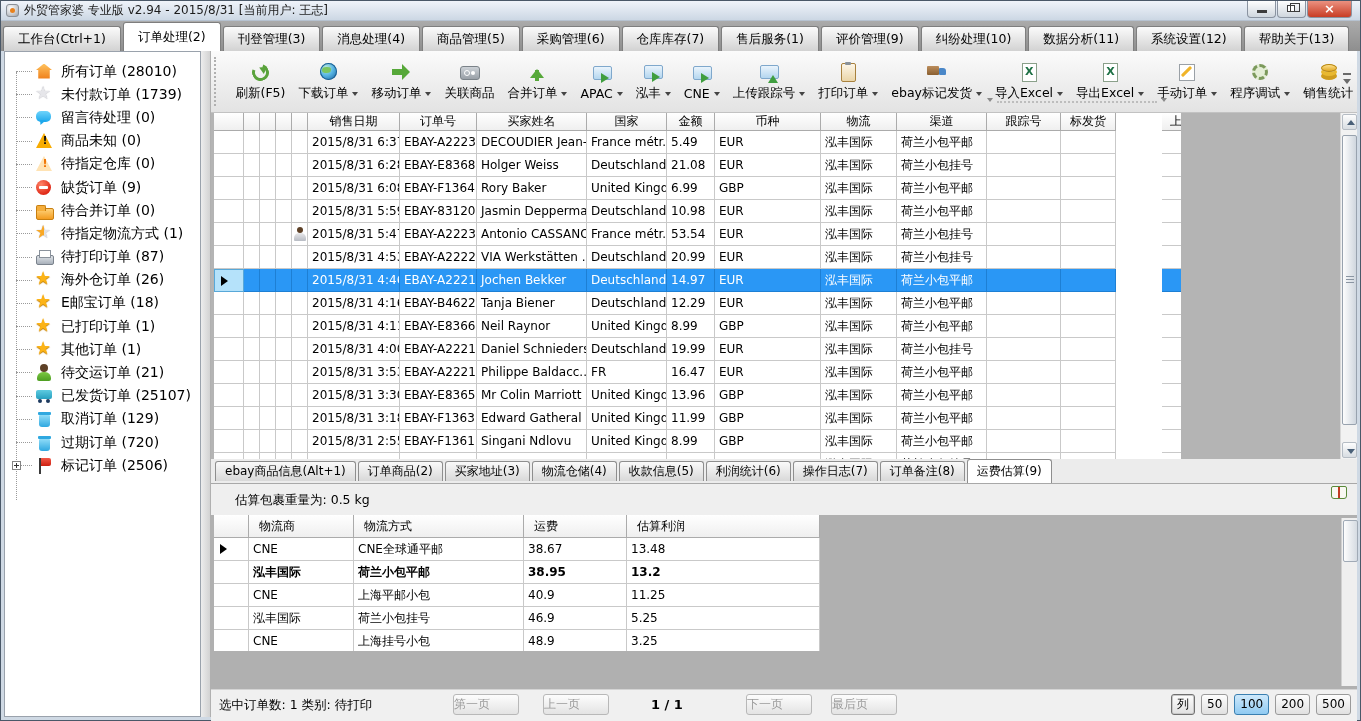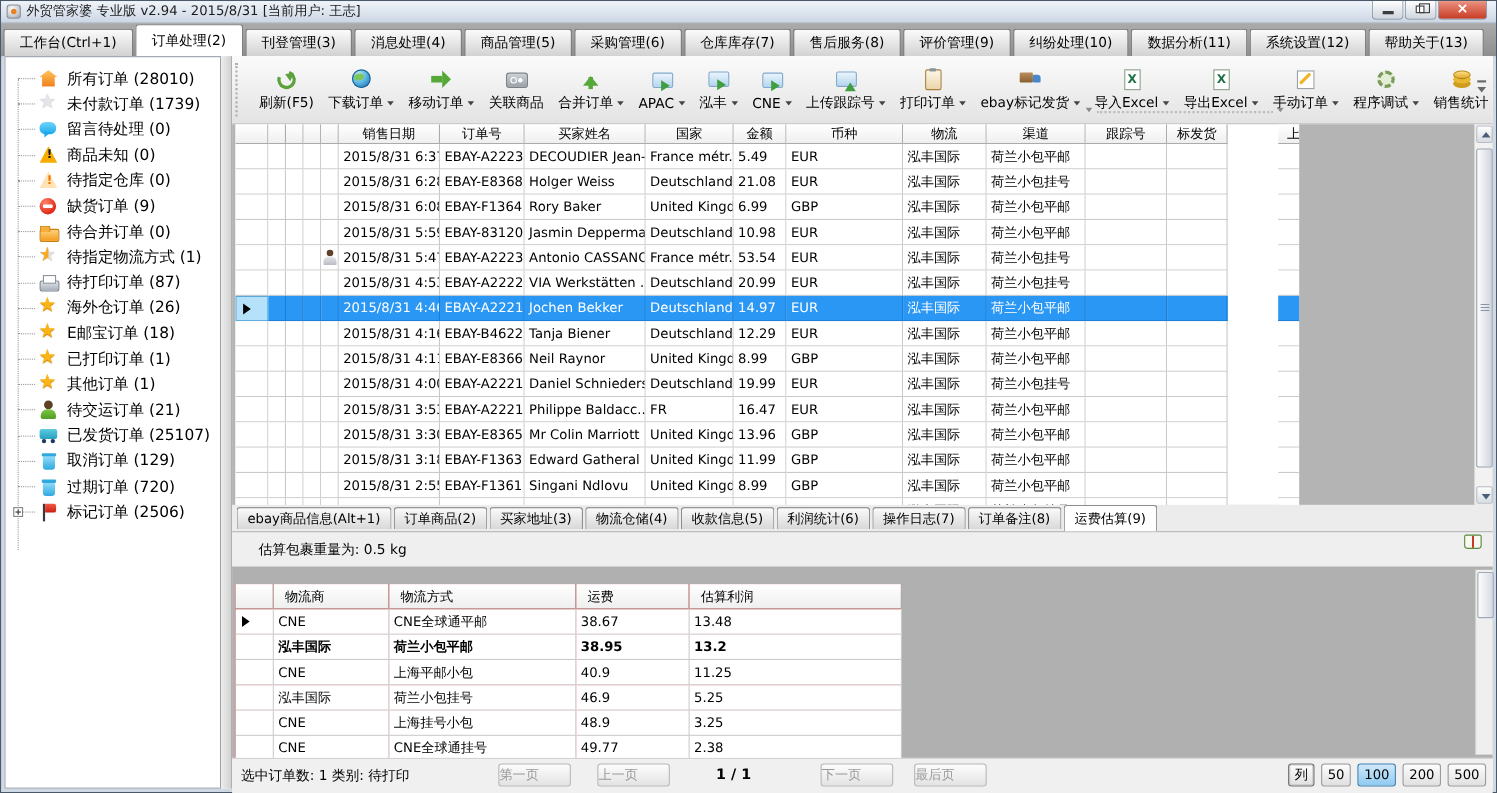--- a/index.html
+++ b/index.html
@@ -141,21 +141,21 @@
 .dtabs { position:absolute; left:0; right:0; top:408px; height:25px; background:#ececec; border-bottom:1px solid #a8a8a8; display:flex; align-items:center; padding-left:4px; }
 .dtab { height:20px; padding:0 9px; margin-right:2px; background:linear-gradient(#fafafa,#d8d8d8); border:1px solid #8e8e8e; border-bottom:none; border-radius:3px 3px 0 0; line-height:19px; font-size:12px; white-space:nowrap; }
 .dtab.active { height:24px; background:#fff; line-height:23px; position:relative; z-index:2; }
 
 .weightrow { position:absolute; left:0; right:0; top:433px; height:31px; background:#efefef; }
 .weightnote { position:absolute; left:24px; top:8px; font-size:12.5px; }
 .book-icon { position:absolute; right:10px; top:2px; width:16px; height:13px; background:linear-gradient(90deg,#f8f8f2 44%,#c23b22 44% 56%,#f8f8f2 56%); border:1px solid #5a8a3a; border-radius:2px 2px 3px 3px; }
 
 
 .ship-area { position:absolute; left:0; right:0; top:464px; height:174px; background:#b0b0b0; }
-.ship-grid { position:absolute; left:3px; top:16px; width:606px; height:171px; overflow:hidden; background:#ef4444; }
+.ship-grid { position:absolute; left:3px; top:0; width:606px; height:136px; overflow:hidden; background:#ec4899; }
 .srow { display:flex; height:23px; }
 .srow .hc { text-align:left; padding-left:10px; line-height:22px; }
 .shead { height:23px; }
 .w-ssel { width:35px; }
 .scol-vendor{width:105px;} .scol-method{width:170px;} .scol-fee{width:103px;} .scol-profit{width:193px;}
 .srow.bold .dc { font-weight:bold; }
 .ship-scroll { position:absolute; right:0; top:3px; width:16px; height:168px; background:#efefef; border-left:1px solid #d0d0d0; }
 .ship-scroll::before { content:""; position:absolute; left:1px; top:2px; width:13px; height:40px; background:linear-gradient(90deg,#fdfdfd,#d5dbe2); border:1px solid #a0aab6; border-radius:2px; }
 
 
@@ -188,21 +188,21 @@
   </div>
 
   <div class="menubar">
       <div class="mtab">工作台(Ctrl+1)</div>
       <div class="mtab active">订单处理(2)</div>
       <div class="mtab">刊登管理(3)</div>
       <div class="mtab">消息处理(4)</div>
       <div class="mtab">商品管理(5)</div>
       <div class="mtab">采购管理(6)</div>
       <div class="mtab">仓库库存(7)</div>
-      <div class="mtab">售后服务(8)</div>
+      <div class="mtab">售后服务(1)</div>
       <div class="mtab">评价管理(9)</div>
       <div class="mtab">纠纷处理(10)</div>
       <div class="mtab">数据分析(11)</div>
       <div class="mtab">系统设置(12)</div>
       <div class="mtab">帮助关于(13)</div>
     </div>
 
   <div class="content">
 
     <div class="sidebar">

